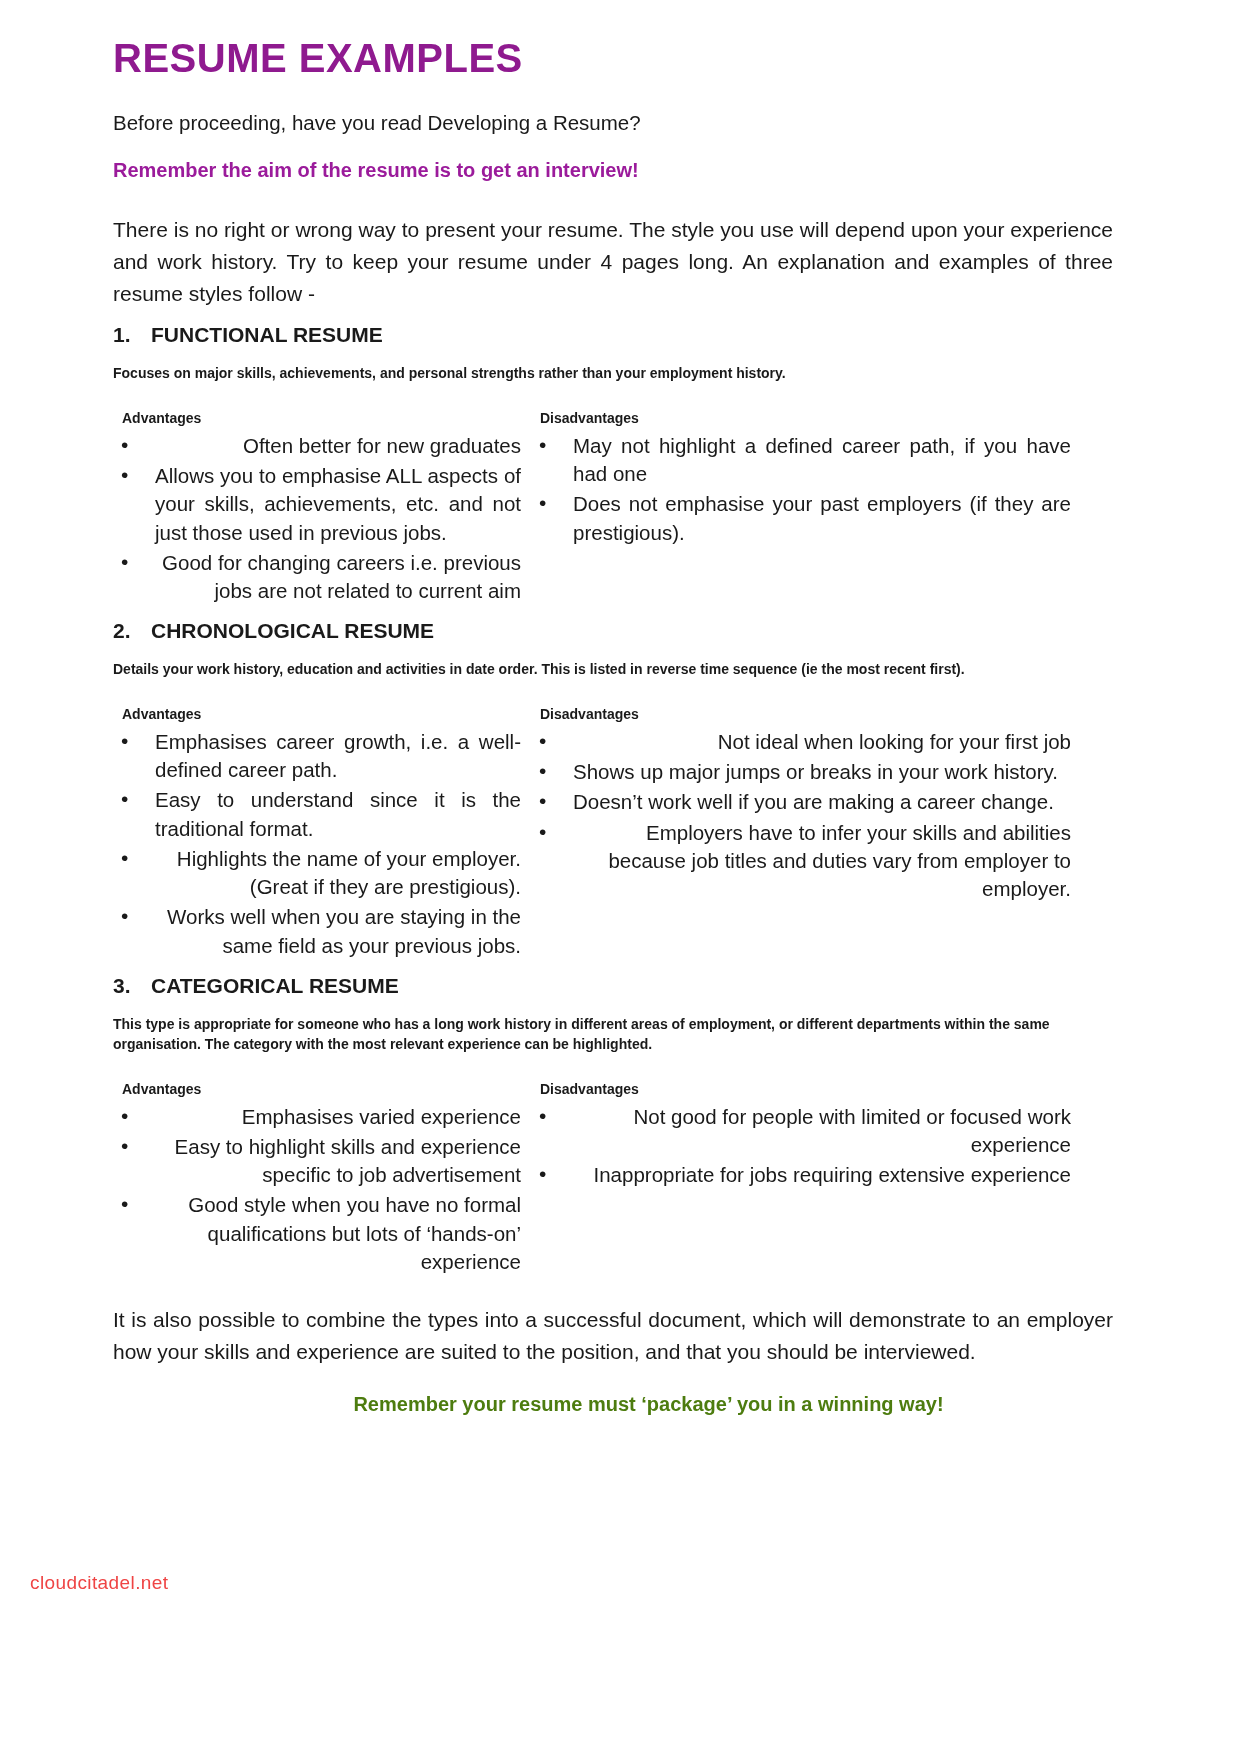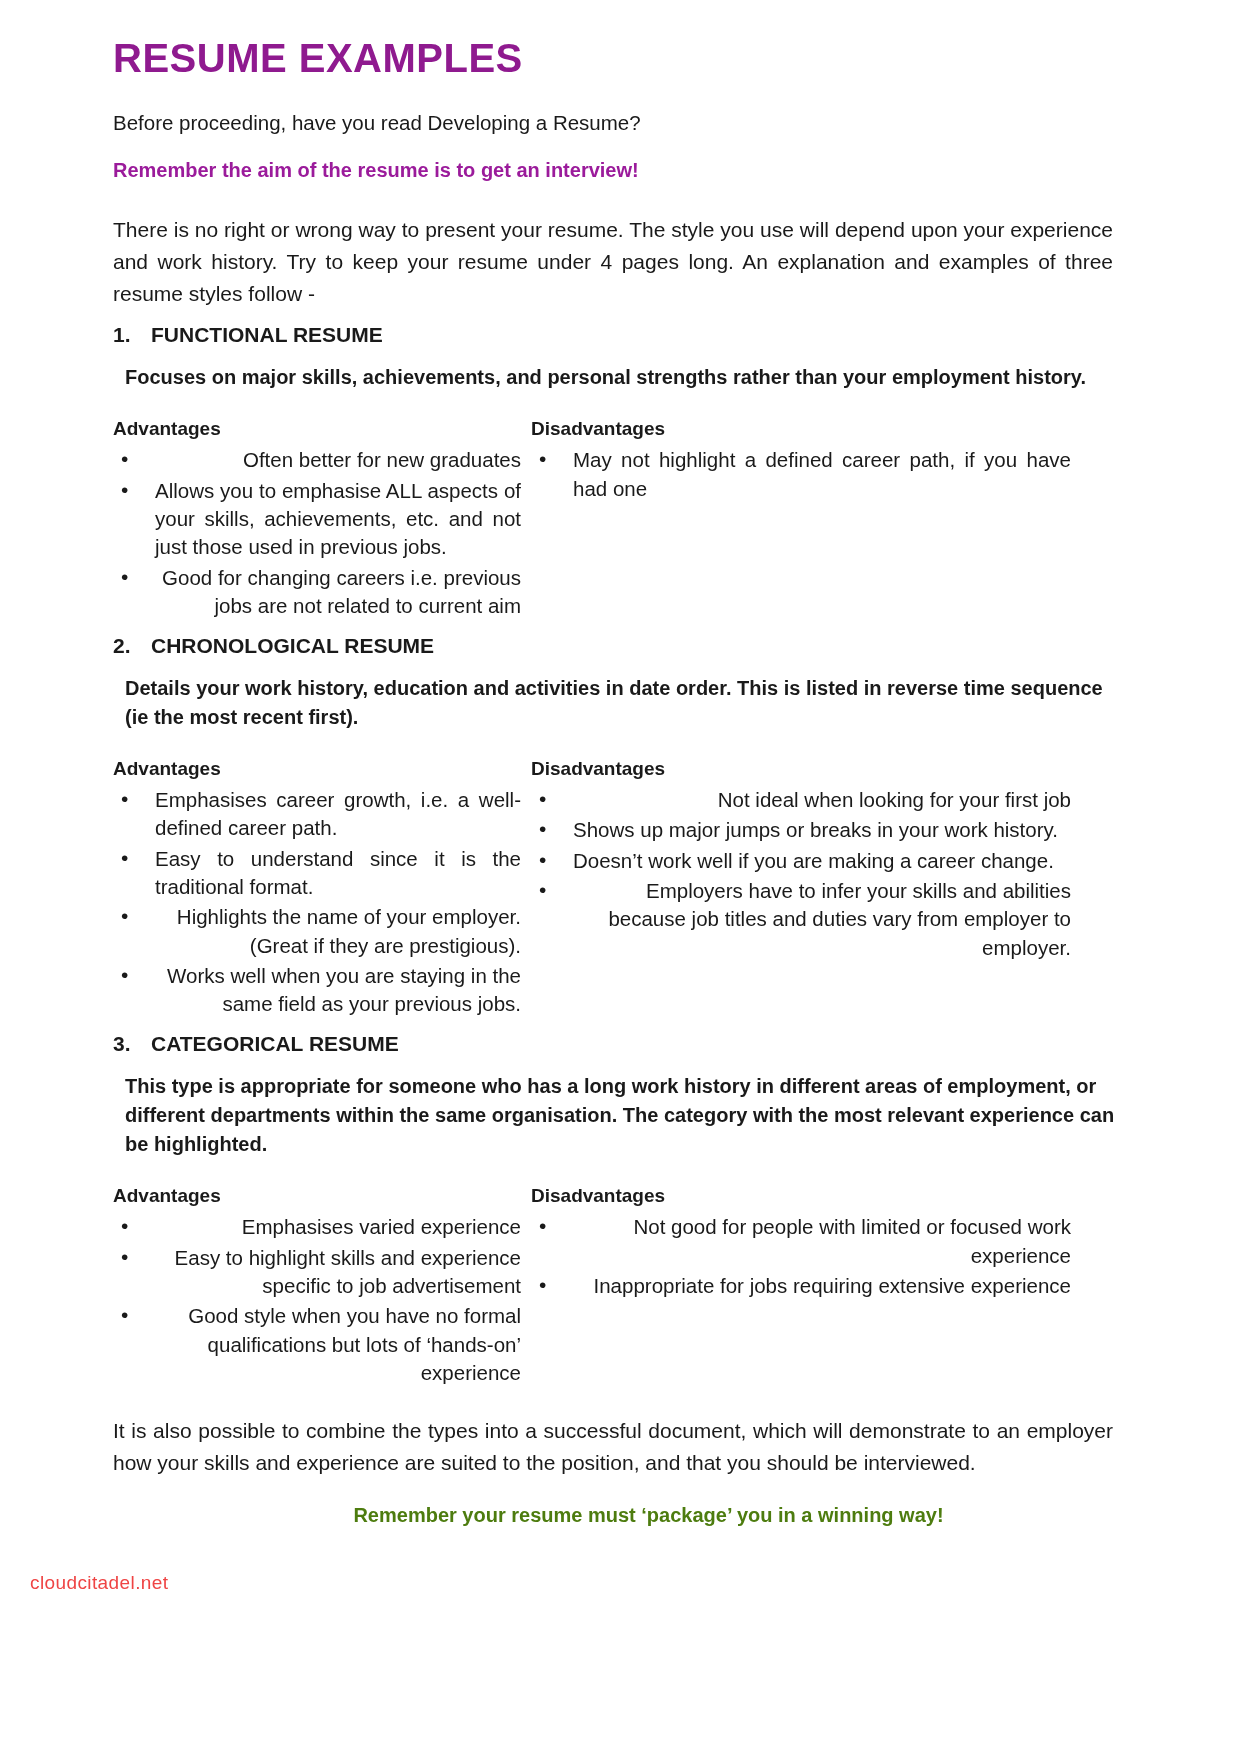--- a/index.html
+++ b/index.html
@@ -56,47 +56,47 @@
     margin: 12px 0 16px 0;
     display: flex;
     align-items: baseline;
   }
   .section-num {
     display: inline-block;
     width: 38px;
     flex: 0 0 38px;
   }
   .section-desc {
-    font-size: 20px;
+    font-size: 14px;
     font-weight: bold;
     line-height: 1.45;
-    margin: 0 0 26px 12px;
+    margin: 0 0 26px 0;
     max-width: 1000px;
   }
   .cols {
     display: flex;
     gap: 0;
     margin: 0 0 10px 0;
   }
   .col {
     box-sizing: border-box;
   }
   .col-left {
     width: 418px;
     flex: 0 0 418px;
     padding-right: 10px;
   }
   .col-right {
     width: 540px;
     flex: 0 0 540px;
   }
   .col-head {
-    font-size: 19px;
-    font-weight: bold;
-    margin: 0 0 6px 0;
+    font-size: 14px;
+    font-weight: bold;
+    margin: 0 0 6px 9px;
   }
   ul.bullets {
     list-style: none;
     margin: 0;
     padding: 0;
   }
   ul.bullets li {
     position: relative;
     padding-left: 42px;
     font-size: 20.5px;
@@ -165,20 +165,21 @@
         <ul class="bullets">
           <li class="nojust">Often better for new graduates</li>
           <li>Allows you to emphasise ALL aspects of your skills, achievements, etc. and not just those used in previous jobs.</li>
           <li class="nojust">Good for changing careers i.e. previous jobs are not related to current aim</li>
         </ul>
       </div>
       <div class="col col-right">
         <div class="col-head">Disadvantages</div>
         <ul class="bullets">
           <li>May not highlight a defined career path, if you have had one</li>
+          <li>Does not emphasise your past employers (if they are prestigious).</li>
         </ul>
       </div>
     </div>
   </div>
 
   <div class="section">
     <div class="section-head">
       <span class="section-num">2.</span>
       <span>CHRONOLOGICAL RESUME</span>
     </div>

